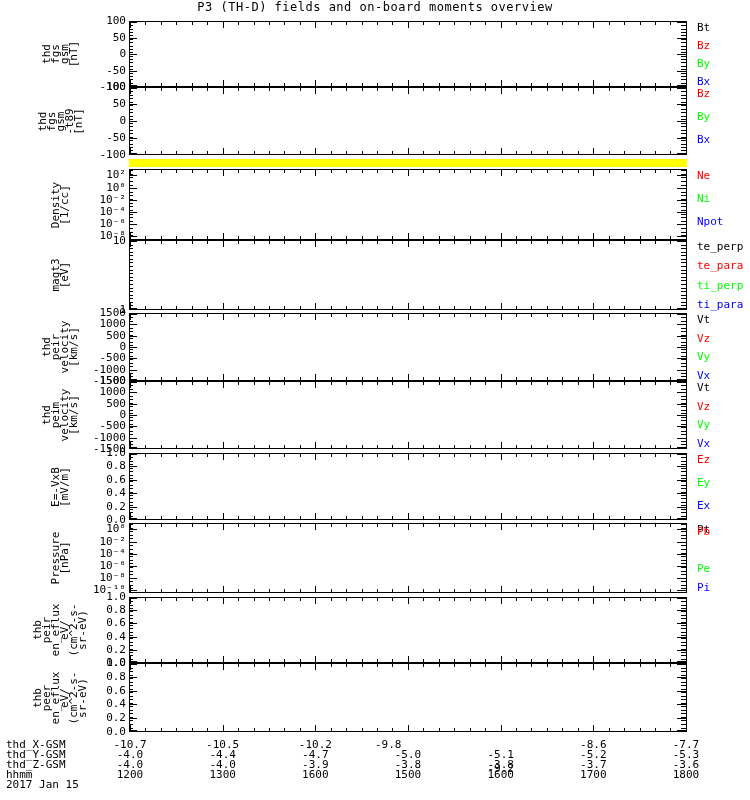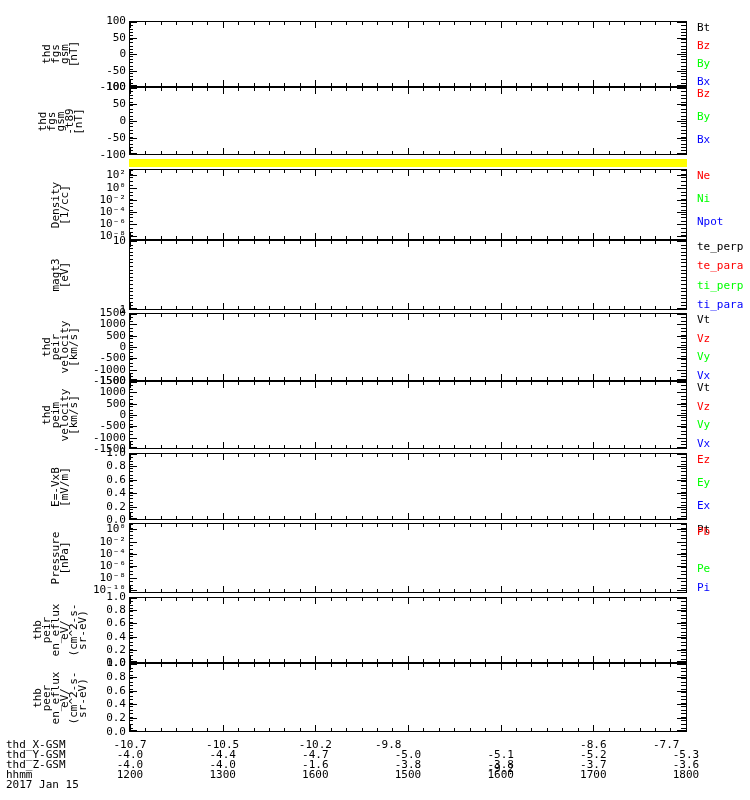--- a/index.html
+++ b/index.html
@@ -6,20 +6,21 @@
   .fig{position:relative;width:750px;height:800px;background:#ffffff;
        font-family:"DejaVu Sans Mono","Liberation Mono",monospace;
        font-size:11px;color:#000;overflow:hidden;}
   .abs{position:absolute;line-height:11px;white-space:nowrap;}
   .title{top:2px;left:15px;width:720px;text-align:center;font-size:12px;letter-spacing:0.5px;}
 </style>
 </head>
 <body>
 
 <div class="fig" id="figure">
+  <div class="abs title">P3 (TH-D) fields and on-board moments overview</div>
 <div class="abs" style="left: 129px; top: 21px; width: 558px; height: 66px; border: 1px solid rgb(0, 0, 0); box-sizing: border-box;"></div>
     <div class="abs" style="left: 130px; top: 22px; width: 556px; height: 3px; background: repeating-linear-gradient(90deg, rgb(0, 0, 0) 0px, rgb(0, 0, 0) 1px, transparent 1px, transparent 15.44px);"></div>
     <div class="abs" style="left: 130px; top: 22px; width: 556px; height: 6px; background: repeating-linear-gradient(90deg, rgb(0, 0, 0) 0px, rgb(0, 0, 0) 1px, transparent 1px, transparent 92.67px);"></div>
     <div class="abs" style="left: 130px; top: 83px; width: 556px; height: 3px; background: repeating-linear-gradient(90deg, rgb(0, 0, 0) 0px, rgb(0, 0, 0) 1px, transparent 1px, transparent 15.44px);"></div>
     <div class="abs" style="left: 130px; top: 80px; width: 556px; height: 6px; background: repeating-linear-gradient(90deg, rgb(0, 0, 0) 0px, rgb(0, 0, 0) 1px, transparent 1px, transparent 92.67px);"></div>
     <div class="abs" style="left: 130px; top: 22px; width: 3px; height: 64px; background: repeating-linear-gradient(rgb(0, 0, 0) 0px, rgb(0, 0, 0) 1px, transparent 1px, transparent 3.37px);"></div>
     <div class="abs" style="left: 681px; top: 22px; width: 5px; height: 64px; background: repeating-linear-gradient(rgb(0, 0, 0) 0px, rgb(0, 0, 0) 1px, transparent 1px, transparent 3.37px);"></div>
     <div class="abs" style="left: 130px; top: 22px; width: 7px; height: 1px; background: rgb(0, 0, 0);"></div>
     <div class="abs" style="left: 677px; top: 22px; width: 9px; height: 1px; background: rgb(0, 0, 0);"></div>
     <div class="abs" style="left: 58px; top: 15px; width: 68px; text-align: right;">100</div>
@@ -338,33 +339,33 @@
 sr-eV)</div>
     </div>
     <div class="abs" style="left: 129px; top: 159px; width: 558px; height: 8px; background: rgb(255, 255, 0);"></div>
     <div class="abs" style="left: 6px; top: 739px;">thd_X-GSM</div>
     <div class="abs" style="left: 97px; top: 739px; width: 66px; text-align: center;">-10.7</div>
     <div class="abs" style="left: 189.667px; top: 739px; width: 66px; text-align: center;">-10.5</div>
     <div class="abs" style="left: 282.333px; top: 739px; width: 66px; text-align: center;">-10.2</div>
     <div class="abs" style="left: 375px; top: 739px; width: 66px; ">-9.8</div>
     <div class="abs" style="left: 467.667px; top: 739px; width: 66px; text-align: center; margin-top: 24px;">-9.2</div>
     <div class="abs" style="left: 560.333px; top: 739px; width: 66px; text-align: center;">-8.6</div>
-    <div class="abs" style="left: 653px; top: 739px; width: 66px; text-align: left;">-7.7</div>
+    <div class="abs" style="left: 653px; top: 739px; width: 66px; text-align: center;">-7.7</div>
     <div class="abs" style="left: 6px; top: 749px;">thd_Y-GSM</div>
     <div class="abs" style="left: 97px; top: 749px; width: 66px; text-align: center;">-4.0</div>
     <div class="abs" style="left: 189.667px; top: 749px; width: 66px; text-align: center;">-4.4</div>
     <div class="abs" style="left: 282.333px; top: 749px; width: 66px; text-align: center;">-4.7</div>
     <div class="abs" style="left: 375px; top: 749px; width: 66px; text-align: center;">-5.0</div>
     <div class="abs" style="left: 467.667px; top: 749px; width: 66px; text-align: center;">-5.1</div>
     <div class="abs" style="left: 560.333px; top: 749px; width: 66px; text-align: center;">-5.2</div>
     <div class="abs" style="left: 653px; top: 749px; width: 66px; text-align: center;">-5.3</div>
     <div class="abs" style="left: 6px; top: 759px;">thd_Z-GSM</div>
     <div class="abs" style="left: 97px; top: 759px; width: 66px; text-align: center;">-4.0</div>
     <div class="abs" style="left: 189.667px; top: 759px; width: 66px; text-align: center;">-4.0</div>
-    <div class="abs" style="left: 282.333px; top: 759px; width: 66px; text-align: center;">-1.6</div>
+    <div class="abs" style="left: 282.333px; top: 759px; width: 66px; text-align: center;">-3.9</div>
     <div class="abs" style="left: 375px; top: 759px; width: 66px; text-align: center;">-3.8</div>
     <div class="abs" style="left: 467.667px; top: 759px; width: 66px; text-align: center;">-3.8</div>
     <div class="abs" style="left: 560.333px; top: 759px; width: 66px; text-align: center;">-3.7</div>
     <div class="abs" style="left: 653px; top: 759px; width: 66px; text-align: center;">-3.6</div>
     <div class="abs" style="left: 6px; top: 769px;">hhmm</div>
     <div class="abs" style="left: 97px; top: 769px; width: 66px; text-align: center;">1200</div>
     <div class="abs" style="left: 189.667px; top: 769px; width: 66px; text-align: center;">1300</div>
     <div class="abs" style="left: 282.333px; top: 769px; width: 66px; text-align: center;">1600</div>
     <div class="abs" style="left: 375px; top: 769px; width: 66px; text-align: center;">1500</div>
     <div class="abs" style="left: 467.667px; top: 769px; width: 66px; text-align: center;">1600</div>

